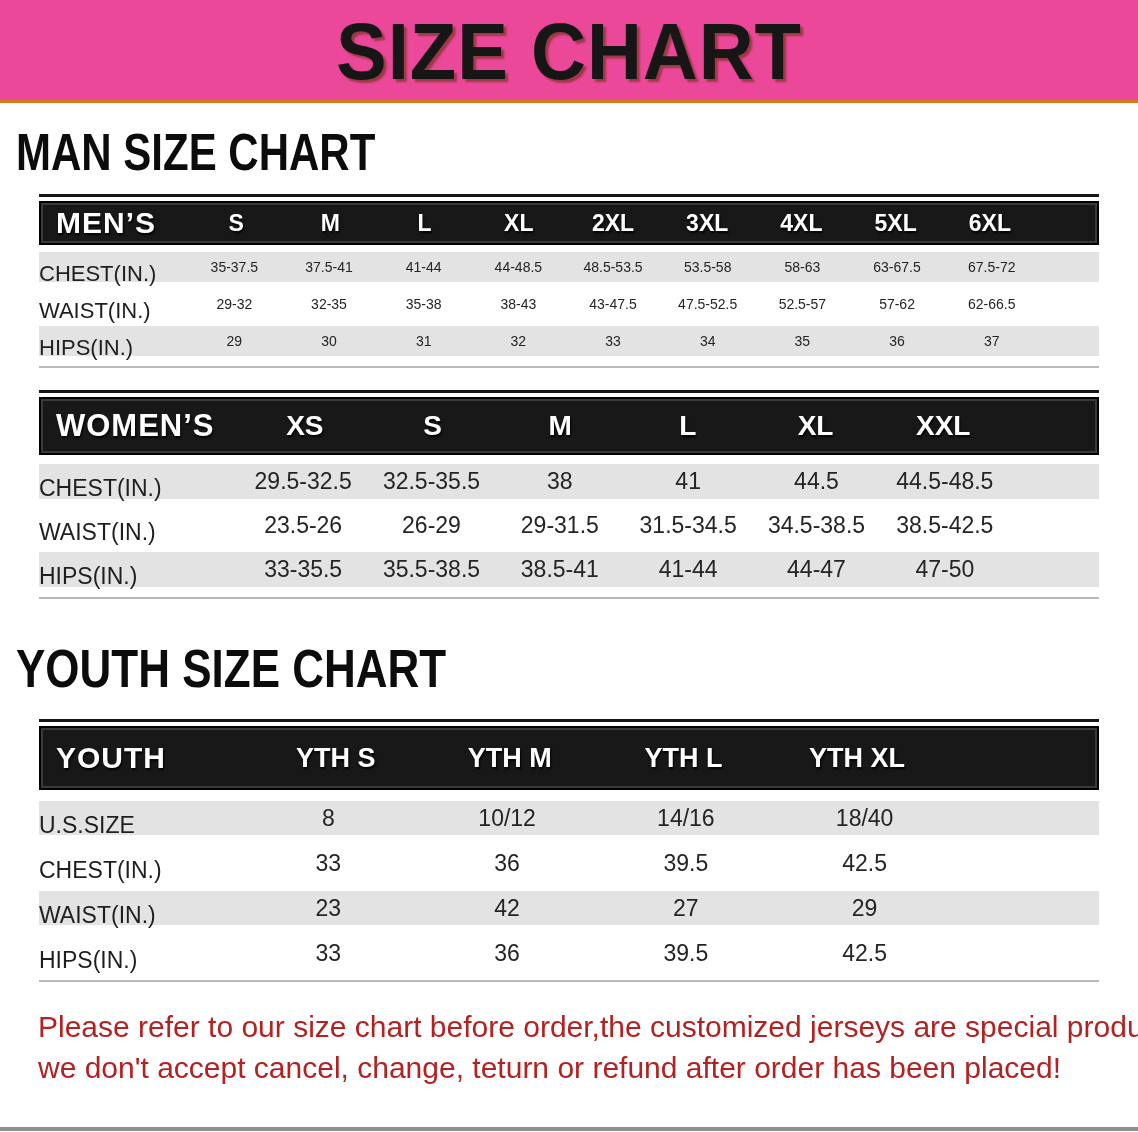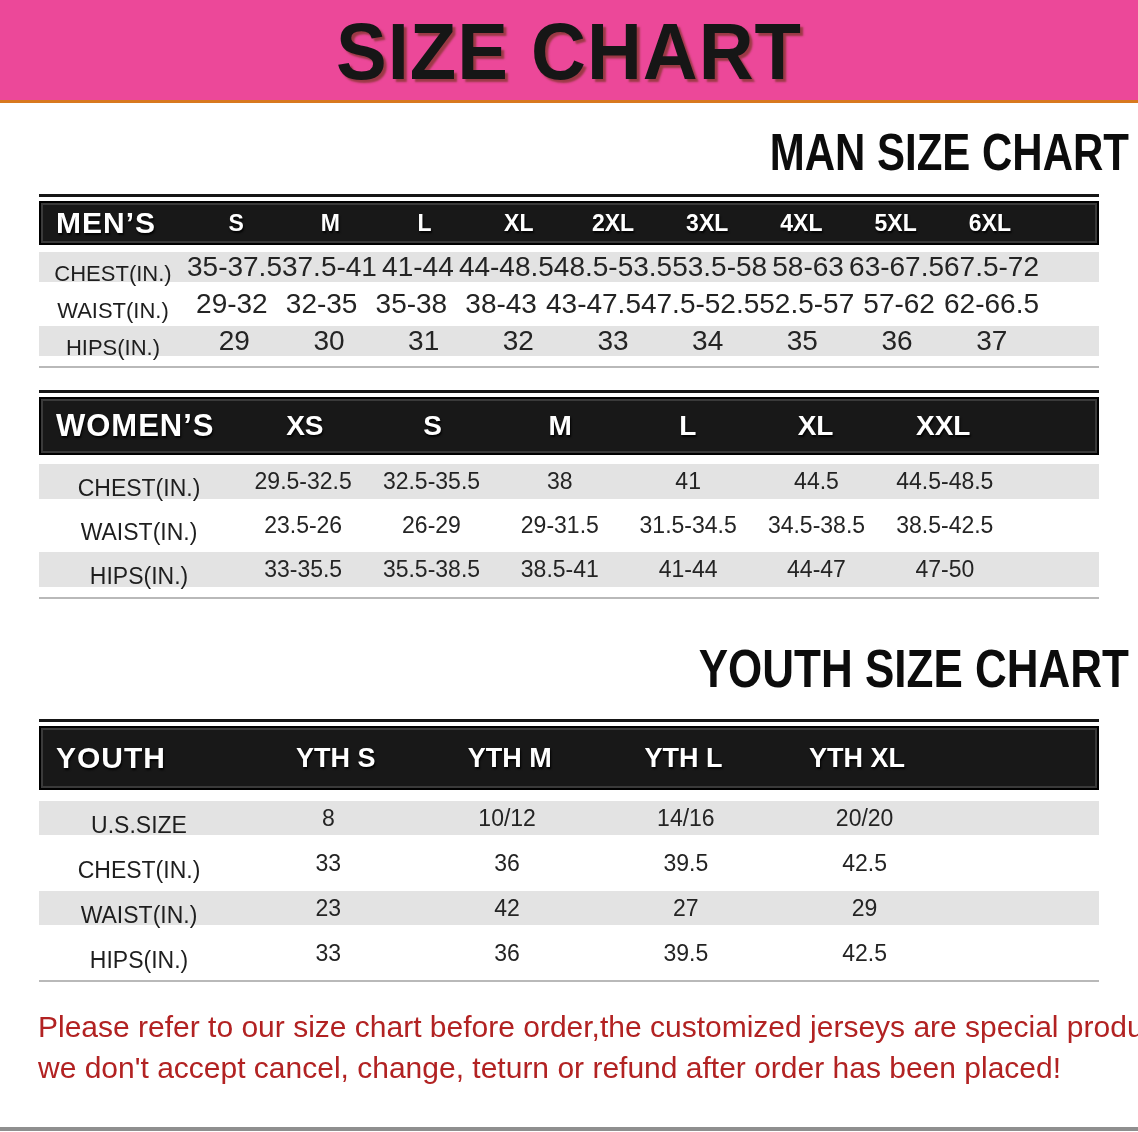--- a/index.html
+++ b/index.html
@@ -22,22 +22,22 @@
     font-size:76px;
     font-weight:bold;
     color:#161616;
     letter-spacing:1px;
     transform:scaleY(1.06);
     text-shadow:3px 3px 2px rgba(90,45,0,.55);
     white-space:nowrap;
   }
   
   .section-heading{
-    text-align:right;
-    margin:9px;
+    text-align:left;
+    margin:16px;
     color:#0c0c0c;
     font-weight:bold;
   }
   .section-heading .inner{
     display:inline-block;
     transform:scaleY(1.22);
     letter-spacing:0px;
     white-space:nowrap;
   }
   .heading-man{margin-top:26px;font-size:42px;line-height:48px;}
@@ -67,42 +67,41 @@
     box-sizing:border-box;
     padding-left:15px;
   }
   .t-corner{
     font-weight:bold;
     letter-spacing:1px;
     text-shadow:1px 2px 2px rgba(0,0,0,.9);
     white-space:nowrap;
   }
   .t-rowlabel{
-    text-align:center;
     padding-left:0;
     color:#1e1e1e;
     margin-top:14px;
   }
   .t-col{flex:1;text-align:center;}
   .t-colhead{
     font-weight:bold;
     text-shadow:1px 2px 2px rgba(0,0,0,.9);
     white-space:nowrap;
   }
   .t-val{color:#242424;white-space:nowrap;}
   .t-spacer{flex:0 0 0px;}
   
   .men{margin-top:17px;}
   .men .t-head{height:44px;}
   .men .t-row{height:30px;margin-top:7px;}
   .men .t-label{flex:0 0 148px;}
   .men .t-corner{font-size:30px;}
   .men .t-colhead{font-size:23px;}
   .men .t-rowlabel{font-size:22px;}
-  .men .t-val{font-size:28px;}
+  .men .t-val{font-size:14px;}
   .men .t-spacer{flex:0 0 60px;}
   
   .women{margin-top:22px;}
   .women .t-head{height:58px;}
   .women .t-row{height:35px;margin-top:9px;}
   .women .t-label{flex:0 0 200px;}
   .women .t-corner{font-size:31px;}
   .women .t-colhead{font-size:28px;}
   .women .t-rowlabel{font-size:23px;}
   .women .t-val{font-size:23px;}
@@ -262,21 +261,21 @@
           <div class="t-col t-colhead">YTH M</div>
           <div class="t-col t-colhead">YTH L</div>
           <div class="t-col t-colhead">YTH XL</div>
           <div class="t-spacer"></div>
         </div>
         <div class="t-row gray">
           <div class="t-label t-rowlabel">U.S.SIZE</div>
           <div class="t-col t-val">8</div>
           <div class="t-col t-val">10/12</div>
           <div class="t-col t-val">14/16</div>
-          <div class="t-col t-val">20/20</div>
+          <div class="t-col t-val">18/40</div>
           <div class="t-spacer"></div>
         </div>
         <div class="t-row white">
           <div class="t-label t-rowlabel">CHEST(IN.)</div>
           <div class="t-col t-val">33</div>
           <div class="t-col t-val">36</div>
           <div class="t-col t-val">39.5</div>
           <div class="t-col t-val">42.5</div>
           <div class="t-spacer"></div>
         </div>

